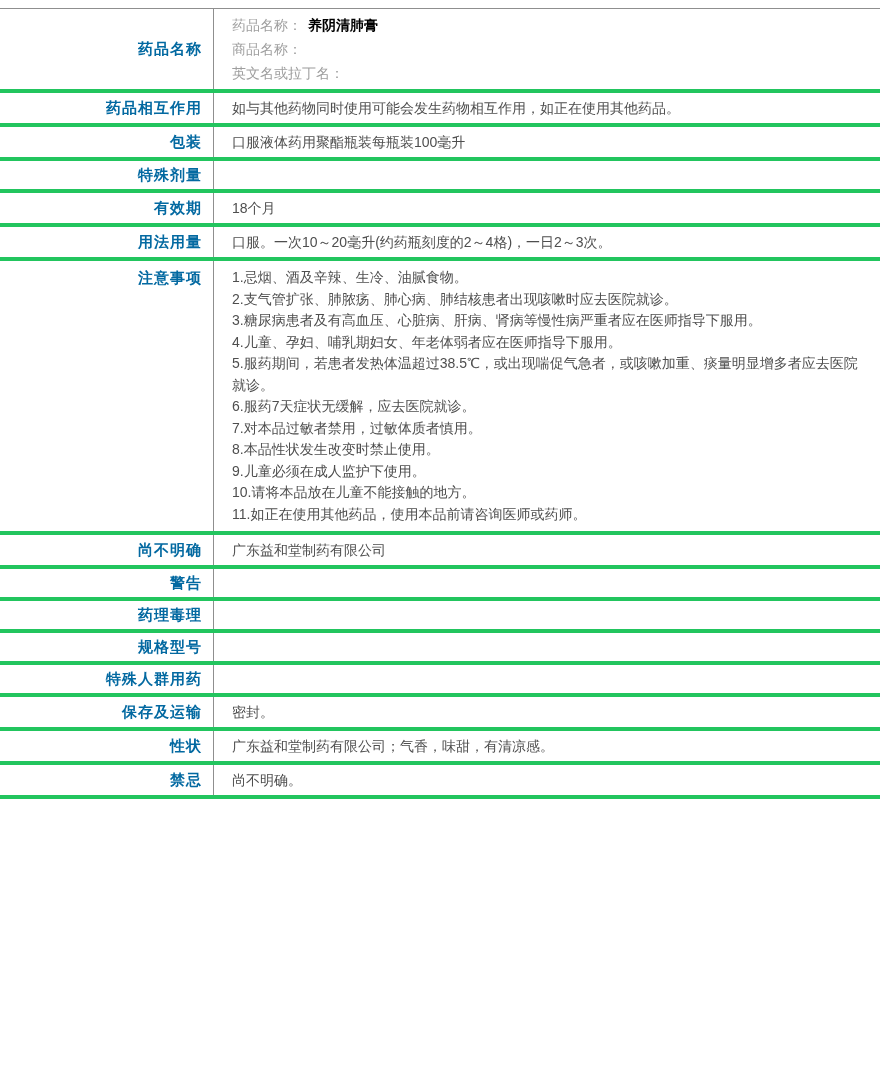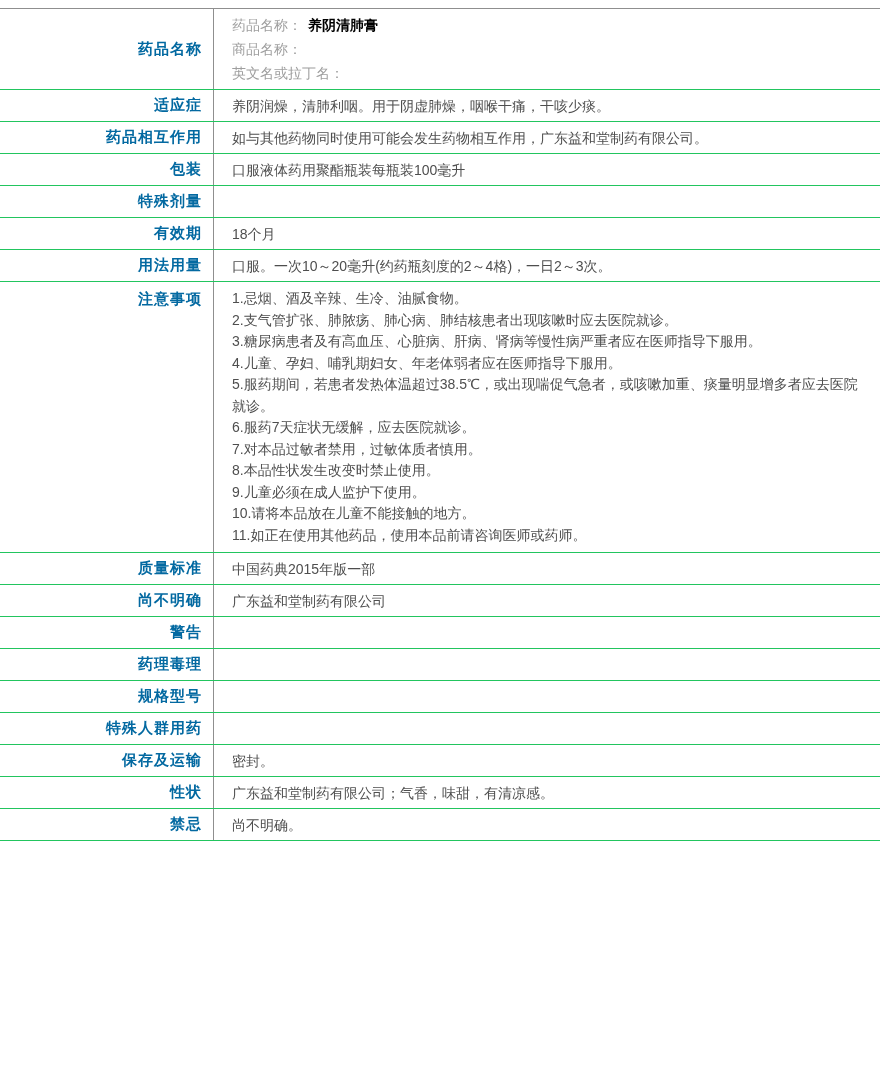--- a/index.html
+++ b/index.html
@@ -14,21 +14,21 @@
     overflow: hidden;
   }
   table.drug-table {
     border-collapse: collapse;
     width: 880px;
     margin-top: 8px;
     table-layout: fixed;
   }
   table.drug-table td {
     border-top: 1px solid #8f8f8f;
-    border-bottom: 1px solid #22c55e;
+    border-bottom: 4px solid #22c55e;
   }
   td.label-cell {
     width: 202px;
     border-right: 1px solid #8f8f8f;
     text-align: right;
     vertical-align: middle;
     padding: 4px 11px 4px 0;
     font-weight: bold;
     font-size: 15px;
     color: #0369a1;
@@ -55,50 +55,42 @@
 </head>
 <body>
 
 <table class="drug-table">
   <tbody>
       <tr class="row-name">
         <td class="label-cell">药品名称</td>
         <td class="content-cell"><div class="field-line"><span class="field-key">药品名称：</span><span class="field-value">养阴清肺膏</span></div><div class="field-line"><span class="field-key">商品名称：</span><span class="field-value"></span></div><div class="field-line"><span class="field-key">英文名或拉丁名：</span><span class="field-value"></span></div></td>
       </tr>
       <tr class="row-plain">
-        <td class="label-cell">适应症</td>
-        <td class="content-cell">养阴润燥，清肺利咽。用于阴虚肺燥，咽喉干痛，干咳少痰。</td>
-      </tr>
-      <tr class="row-plain">
         <td class="label-cell">药品相互作用</td>
-        <td class="content-cell">如与其他药物同时使用可能会发生药物相互作用，广东益和堂制药有限公司。</td>
+        <td class="content-cell">如与其他药物同时使用可能会发生药物相互作用，如正在使用其他药品。</td>
       </tr>
       <tr class="row-plain">
         <td class="label-cell">包装</td>
         <td class="content-cell">口服液体药用聚酯瓶装每瓶装100毫升</td>
       </tr>
       <tr class="row-plain">
         <td class="label-cell">特殊剂量</td>
         <td class="content-cell"></td>
       </tr>
       <tr class="row-plain">
         <td class="label-cell">有效期</td>
         <td class="content-cell">18个月</td>
       </tr>
       <tr class="row-plain">
         <td class="label-cell">用法用量</td>
         <td class="content-cell">口服。一次10～20毫升(约药瓶刻度的2～4格)，一日2～3次。</td>
       </tr>
       <tr class="row-notes">
         <td class="label-cell">注意事项</td>
         <td class="content-cell"><div class="note-line">1.忌烟、酒及辛辣、生冷、油腻食物。</div><div class="note-line">2.支气管扩张、肺脓疡、肺心病、肺结核患者出现咳嗽时应去医院就诊。</div><div class="note-line">3.糖尿病患者及有高血压、心脏病、肝病、肾病等慢性病严重者应在医师指导下服用。</div><div class="note-line">4.儿童、孕妇、哺乳期妇女、年老体弱者应在医师指导下服用。</div><div class="note-line">5.服药期间，若患者发热体温超过38.5℃，或出现喘促气急者，或咳嗽加重、痰量明显增多者应去医院就诊。</div><div class="note-line">6.服药7天症状无缓解，应去医院就诊。</div><div class="note-line">7.对本品过敏者禁用，过敏体质者慎用。</div><div class="note-line">8.本品性状发生改变时禁止使用。</div><div class="note-line">9.儿童必须在成人监护下使用。</div><div class="note-line">10.请将本品放在儿童不能接触的地方。</div><div class="note-line">11.如正在使用其他药品，使用本品前请咨询医师或药师。</div></td>
-      </tr>
-      <tr class="row-plain">
-        <td class="label-cell">质量标准</td>
-        <td class="content-cell">中国药典2015年版一部</td>
       </tr>
       <tr class="row-plain">
         <td class="label-cell">尚不明确</td>
         <td class="content-cell">广东益和堂制药有限公司</td>
       </tr>
       <tr class="row-plain">
         <td class="label-cell">警告</td>
         <td class="content-cell"></td>
       </tr>
       <tr class="row-plain">

